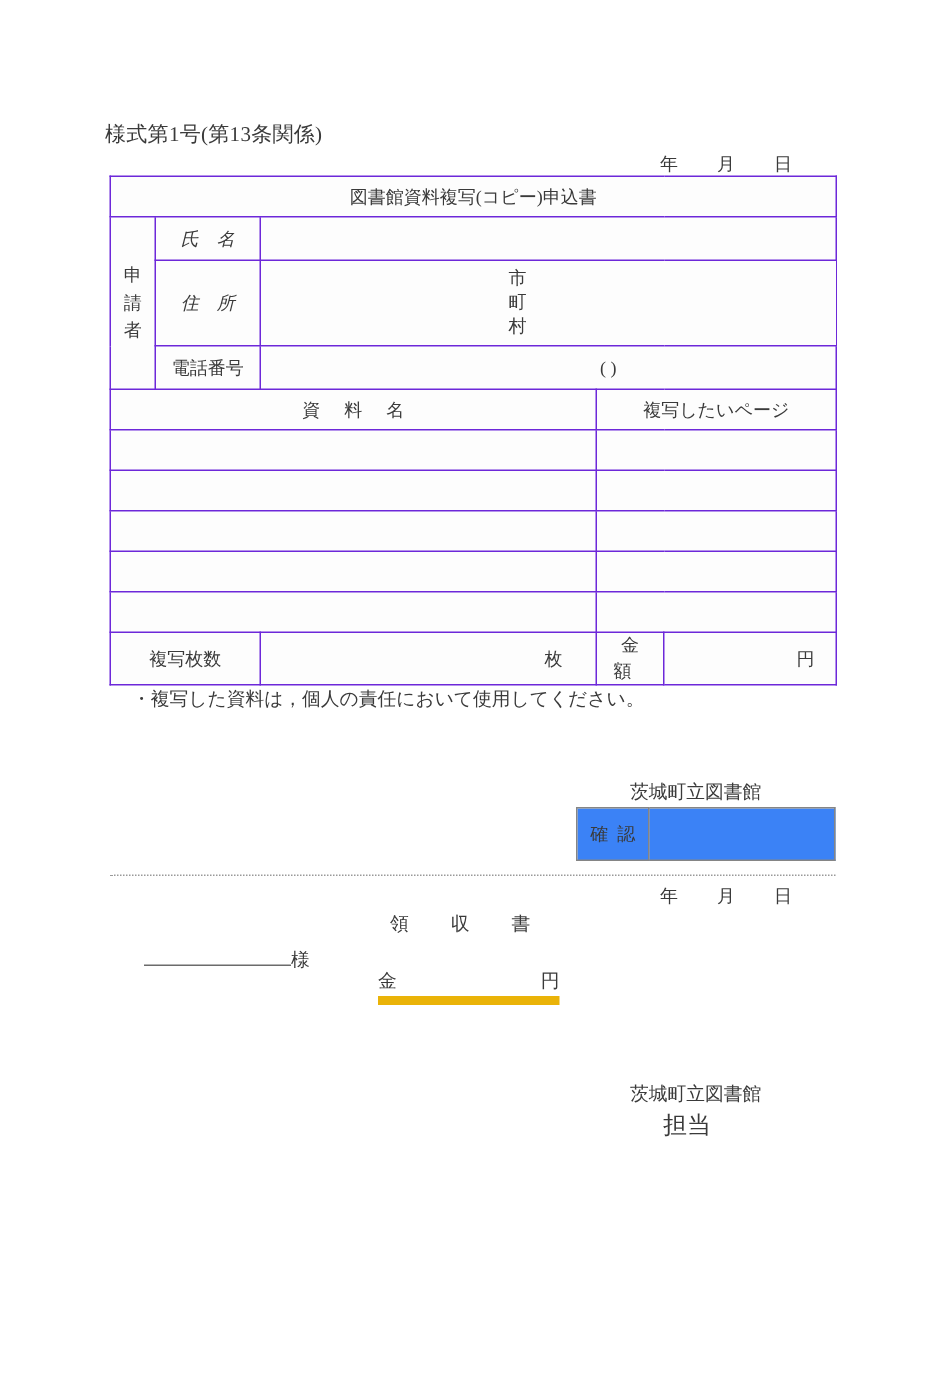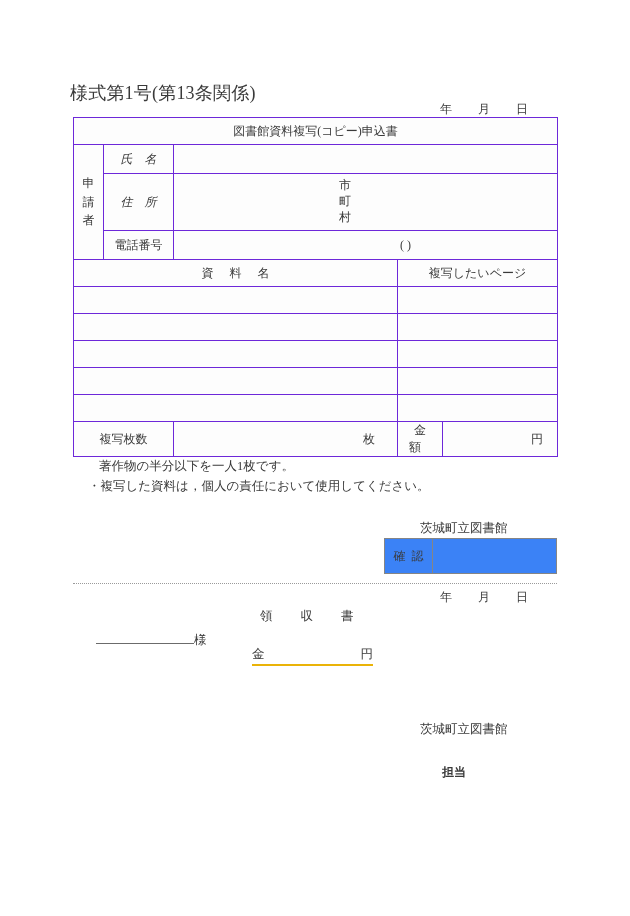--- a/index.html
+++ b/index.html
@@ -21,21 +21,21 @@
     left: 0; top: 0;
     width: 630px;
     height: 916px;
   }
 
   
   .form-no {
     position: absolute;
     left: 70px;
     top: 81px;
-    font-size: 18px;
+    font-size: 14px;
     letter-spacing: 0.2px;
     white-space: nowrap;
   }
 
   
   .date-line {
     position: absolute;
     font-size: 12px;
     white-space: nowrap;
   }
@@ -223,21 +223,21 @@
     width: 98px;
     border-bottom: 1px solid #6b6b6b;
     height: 13px;
   }
   .amount-line {
     position: absolute;
     left: 252px;
     top: 646px;
     font-size: 12.5px;
     white-space: nowrap;
-    border-bottom: 2px solid #eab308;
+    border-bottom: 6px solid #eab308;
     padding-bottom: 1px;
   }
   .amount-line .gap {
     display: inline-block;
     width: 96px;
   }
   .receipt-body {
     position: absolute;
     left: 100px;
     top: 681px;
@@ -251,24 +251,23 @@
   .lib-name-2 {
     position: absolute;
     left: 420px;
     top: 721px;
     font-size: 12.5px;
     white-space: nowrap;
   }
   .staff {
     position: absolute;
     left: 442px;
-    top: 764px;
-    font-size: 12px;
-    white-space: nowrap;
-    font-weight: bold;
+    top: 740px;
+    font-size: 16px;
+    white-space: nowrap;
   }
 </style>
 </head>
 <body>
 
 <div class="page">
 
   <div class="form-no">様式第1号(第13条関係)</div>
 
   <div class="date-line top">
@@ -349,21 +348,20 @@
         </td>
         <td class="amount-label">金額</td>
         <td>
           <span class="unit-right-sm">円</span>
         </td>
       </tr>
     </tbody>
   </table>
 
   <div class="notes">
-    <div class="note-cont">著作物の半分以下を一人1枚です。</div>
     <div class="note-item">・複写した資料は，個人の責任において使用してください。</div>
   </div>
 
   <div class="lib-name-1">茨城町立図書館</div>
 
   <table class="confirm-table">
     <tbody>
       <tr>
         <td class="confirm-label">確認</td>
         <td></td>

